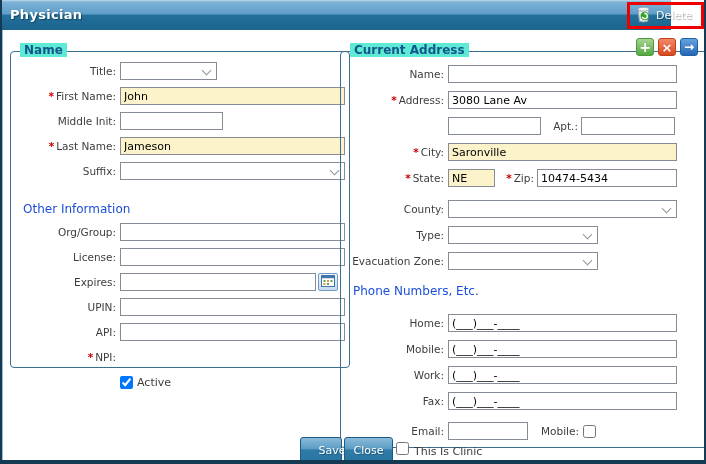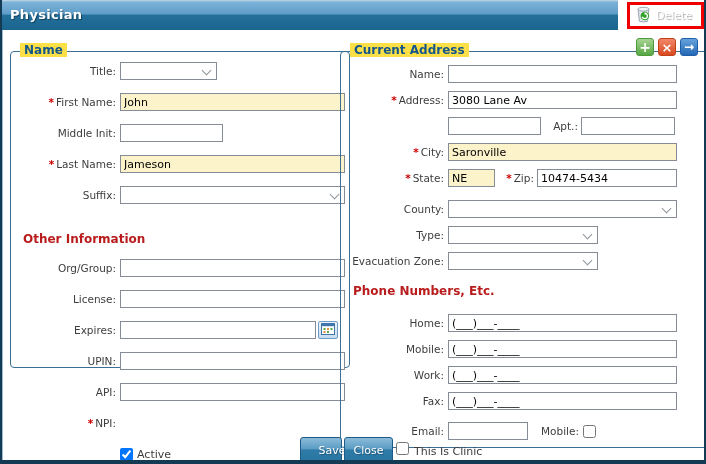--- a/index.html
+++ b/index.html
@@ -5,47 +5,47 @@
   html,body{margin:0;padding:0;background:#fff;}
   body{font-family:"DejaVu Sans", sans-serif;}
   .window{position:relative;width:706px;height:464px;background:#fff;overflow:hidden;}
   .edge{position:absolute;background:#153a54;z-index:30;}
   .edge-left{left:0;top:0;bottom:0;width:2px;}
   .edge-right{right:0;top:0;bottom:0;width:2px;}
   .edge-bottom{left:0;right:0;bottom:0;height:4px;}
   .edge-inner-left{position:absolute;left:2px;top:30px;bottom:4px;width:1px;background:#9dbdd6;z-index:29;}
 
   
-  .titlebar{position:absolute;left:0;top:0;width:618px;height:30px;
+  .titlebar{position:absolute;left:0;top:0;width:671px;height:30px;
     background:linear-gradient(180deg,#c2d8ea 0%,#7db2d8 7%,#5e9dc8 47%,#24709d 50%,#1d6993 80%,#1b648e 100%);
     z-index:10;}
   .title{position:absolute;left:10px;top:7px;color:#fff;font-size:13px;font-weight:bold;
     letter-spacing:.3px;text-shadow:1px 1px 1px rgba(0,0,0,.4);}
   .delete-annotation{position:absolute;left:627px;top:2px;width:77px;height:27px;border:3px solid #ee0000;
     box-sizing:border-box;z-index:20;}
   .delete-btn{position:absolute;inset:0;display:flex;align-items:center;padding-left:5px;gap:4px;cursor:pointer;}
   .delete-label{color:#fff;font-size:11px;text-shadow:1px 1px 1px rgba(0,0,0,.35);}
 
   
   .fs{position:absolute;border:1px solid #3a6f93;border-radius:4px;box-sizing:border-box;z-index:1;}
   .fs-left{left:10px;top:51px;width:340px;height:317px;}
   .fs-right{left:340px;top:51px;width:396px;height:397px;}
-  .fs-legend{position:absolute;top:-9px;left:9px;background:#fde047;padding:0 4px;color:#14578a;
+  .fs-legend{position:absolute;top:-9px;left:9px;background:#5eead4;padding:0 4px;color:#14578a;
     font-size:12px;font-weight:bold;white-space:nowrap;}
   .rows{position:absolute;left:0;right:0;top:0;display:flex;flex-direction:column;box-sizing:border-box;}
-  .fs-left .rows{padding:10px 3px 0 5px;gap:13px;justify-content:space-between;}
+  .fs-left .rows{padding:10px 3px 0 5px;gap:7px;justify-content:space-between;}
   .fs-right .rows{padding:13px 3px 0 5px;gap:8px;}
   .row{display:flex;align-items:center;height:18px;flex:none;}
   .lbl{font-size:10.5px;color:#3d3d3d;text-align:right;white-space:nowrap;flex:none;
     padding-right:4px;box-sizing:border-box;}
   .fs-left .lbl{width:104px;}
   .fs-right .lbl{width:102px;}
   .req{color:#cc0000;font-weight:bold;margin-right:2px;}
   .inline-lbl{font-size:10.5px;color:#3d3d3d;white-space:nowrap;text-align:right;box-sizing:border-box;}
-  .heading{font-size:12px;font-weight:bold;color:#b91c1c;padding-left:7px;height:14px;flex:none;}
+  .heading{font-size:12px;font-weight:normal;color:#1d4ed8;padding-left:7px;height:14px;flex:none;}
   .h-other{margin-top:15px;margin-bottom:0;}
   .h-phone{margin-top:6px;margin-bottom:8px;}
 
   
   .txt{height:18px;box-sizing:border-box;border:1px solid #858c95;background:#fff;color:#000;
     font-family:"DejaVu Sans",sans-serif;font-size:11px;padding:1px 3px;flex:none;outline:none;}
   .yellow{background:#fdf3cb;}
   .w225{width:225px;} .w103{width:103px;} .w97{width:97px;} .w196{width:196px;}
   .w229{width:229px;} .w93{width:93px;} .w94{width:94px;} .w47{width:47px;} .w140{width:140px;}
   .w150{width:150px;} .w80{width:80px;}

